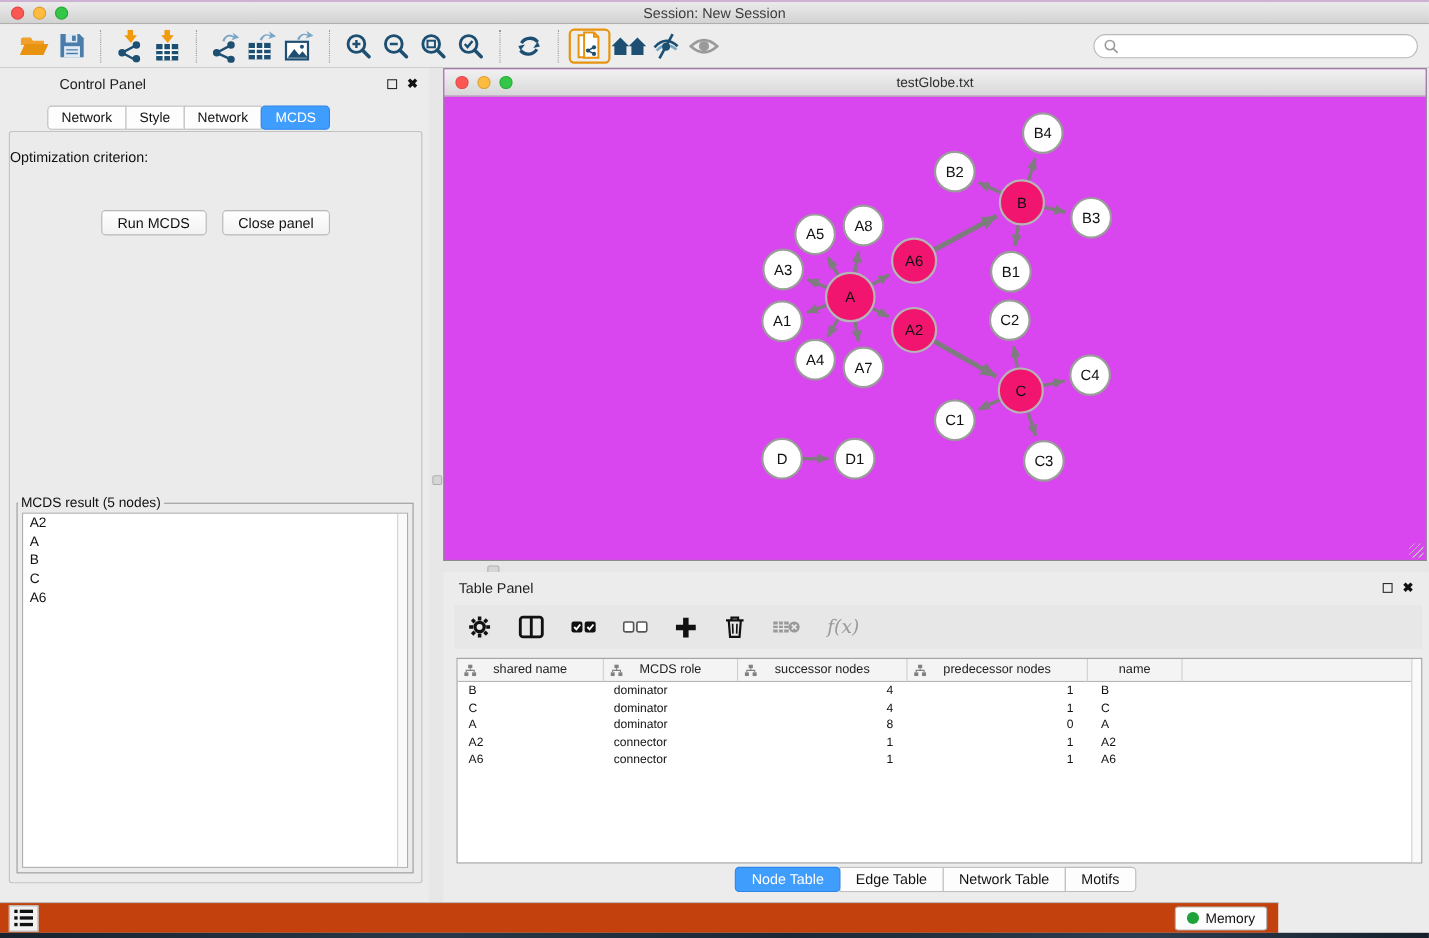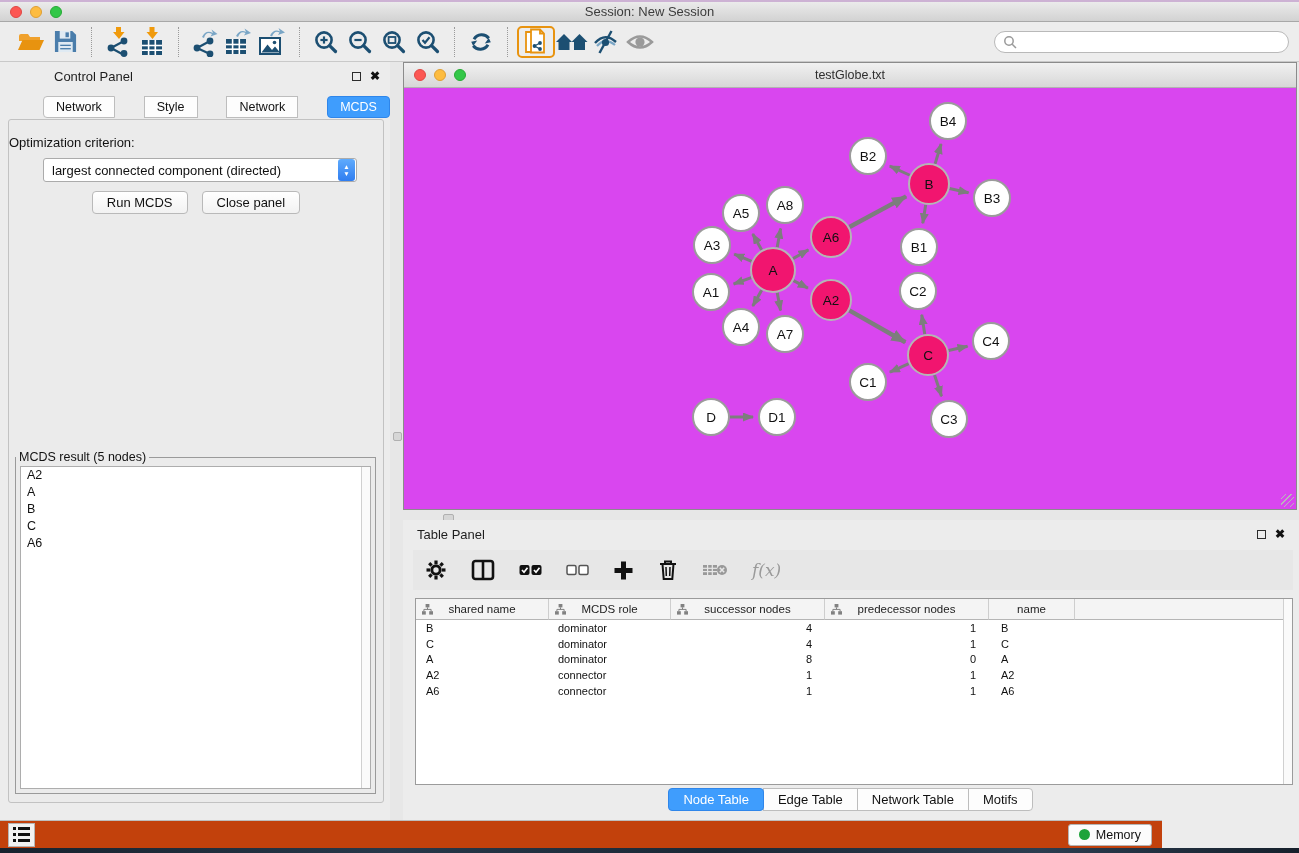--- a/index.html
+++ b/index.html
@@ -38,21 +38,21 @@
   
   #main { left:0; top:62px; width:1299px; height:758px; background:#e7e7e7; }
 
   
   #control-panel { left:0; top:0; width:390px; height:758px; background:#ececec;padding-left:44px; }
   .panel-header { height:28px; display:flex; align-items:center; padding:0 10px; }
   .panel-header .ph-title { font-size:13px; color:#1e1e1e; }
   .ph-icons { margin-left:auto; display:flex; gap:9px; align-items:center; }
   .float-ic { width:9px; height:9px; border:1.5px solid #2c2c2c; display:inline-block; }
   .close-ic { font-size:12px; color:#111; line-height:1; font-weight:bold; }
-  .seg-tabs { display:flex; justify-content:space-between; }
+  .seg-tabs { display:flex; justify-content:flex-start; }
   .seg { font-size:12.5px; color:#111; background:#fdfdfd; border:1px solid #bdbdbd;
     padding:3px 12px; margin-left:-1px; position:relative; }
   .seg:first-child { border-radius:4px 0 0 4px; }
   .seg:last-child { border-radius:0 4px 4px 0; }
   .seg.active { background:#3f9dfd; border-color:#2f86ea; color:#fff; border-radius:4px; z-index:2; }
   #cp-tabs { margin-top:6px; }
   #cp-content { position:absolute; left:8px; top:57px; width:376px; height:684px;
     border:1px solid #c2c2c2; border-radius:3px; background:#ebebeb; }
   #opt-label { position:absolute; top:15px; left:0; right:0; 
     font-size:13px; color:#111; }
@@ -307,27 +307,20 @@
       </span>
     </div>
     <div id="cp-tabs" class="seg-tabs">
         <div class="seg ">Network</div>
         <div class="seg ">Style</div>
         <div class="seg ">Network</div>
         <div class="seg  active">MCDS</div>
       </div>
     <div id="cp-content">
       <div id="opt-label">Optimization criterion:</div>
-      <div id="criterion-select">
-        <span class="sel-text">largest connected component (directed)</span>
-        <span class="stepper">
-            <span>▲</span>
-            <span>▼</span>
-          </span>
-      </div>
       <div class="btn-row">
         <button class="mac-btn">Run MCDS</button>
         <button class="mac-btn">Close panel</button>
       </div>
       <fieldset id="mcds-fieldset">
         <legend>MCDS result (5 nodes)</legend>
         <div id="mcds-list">
 
         <div class="list-item">A2</div>
             <div class="list-item">A</div>

